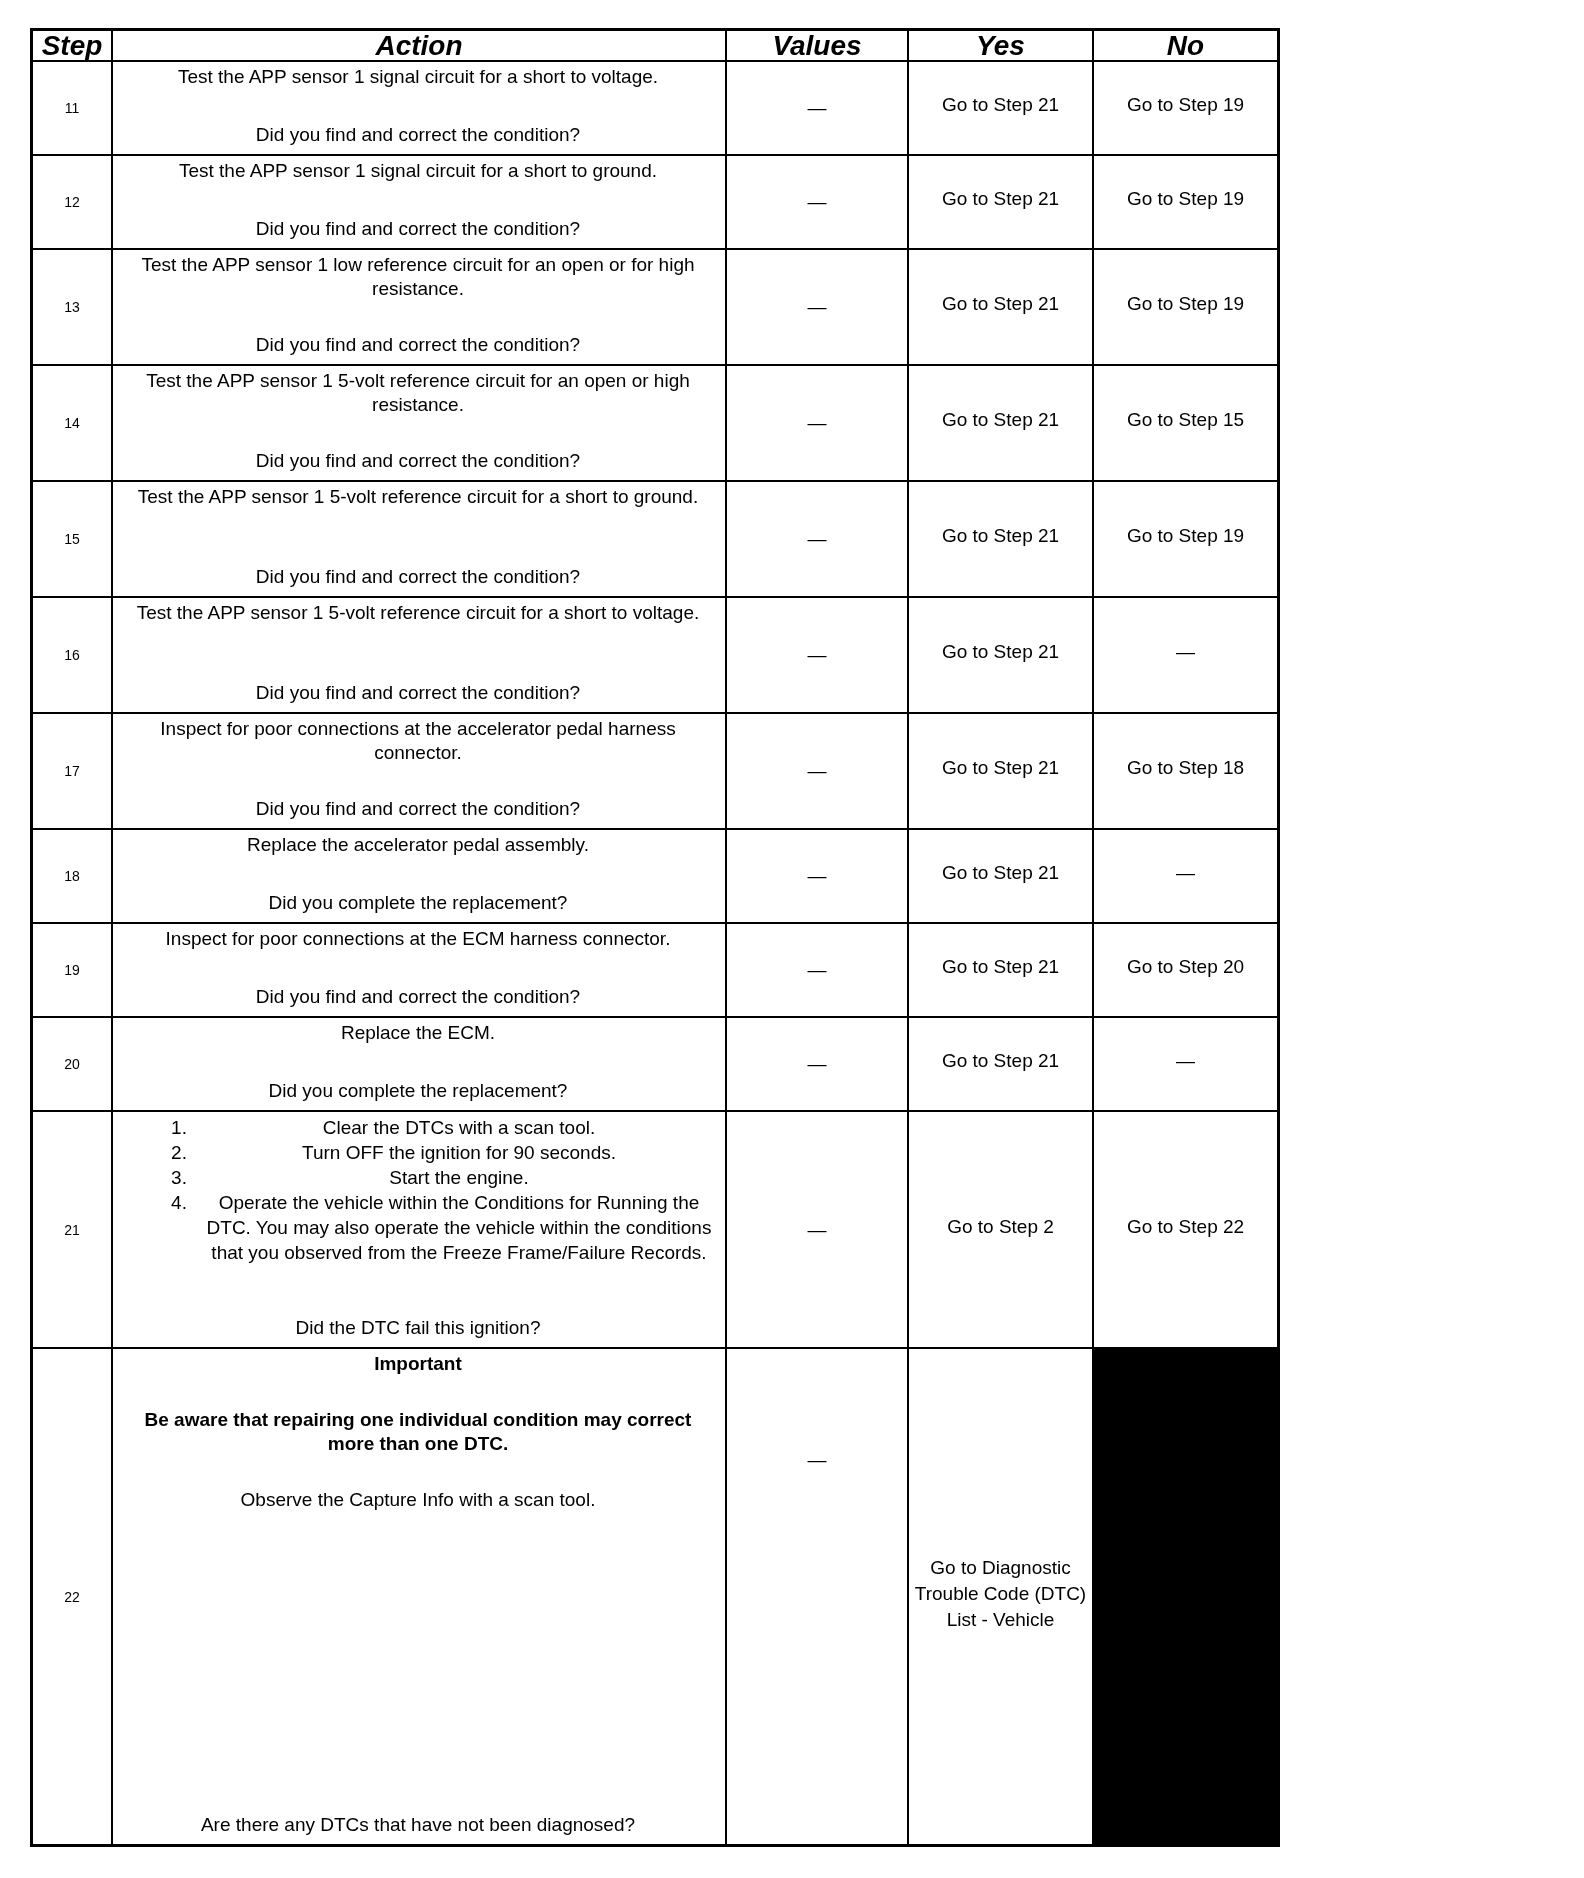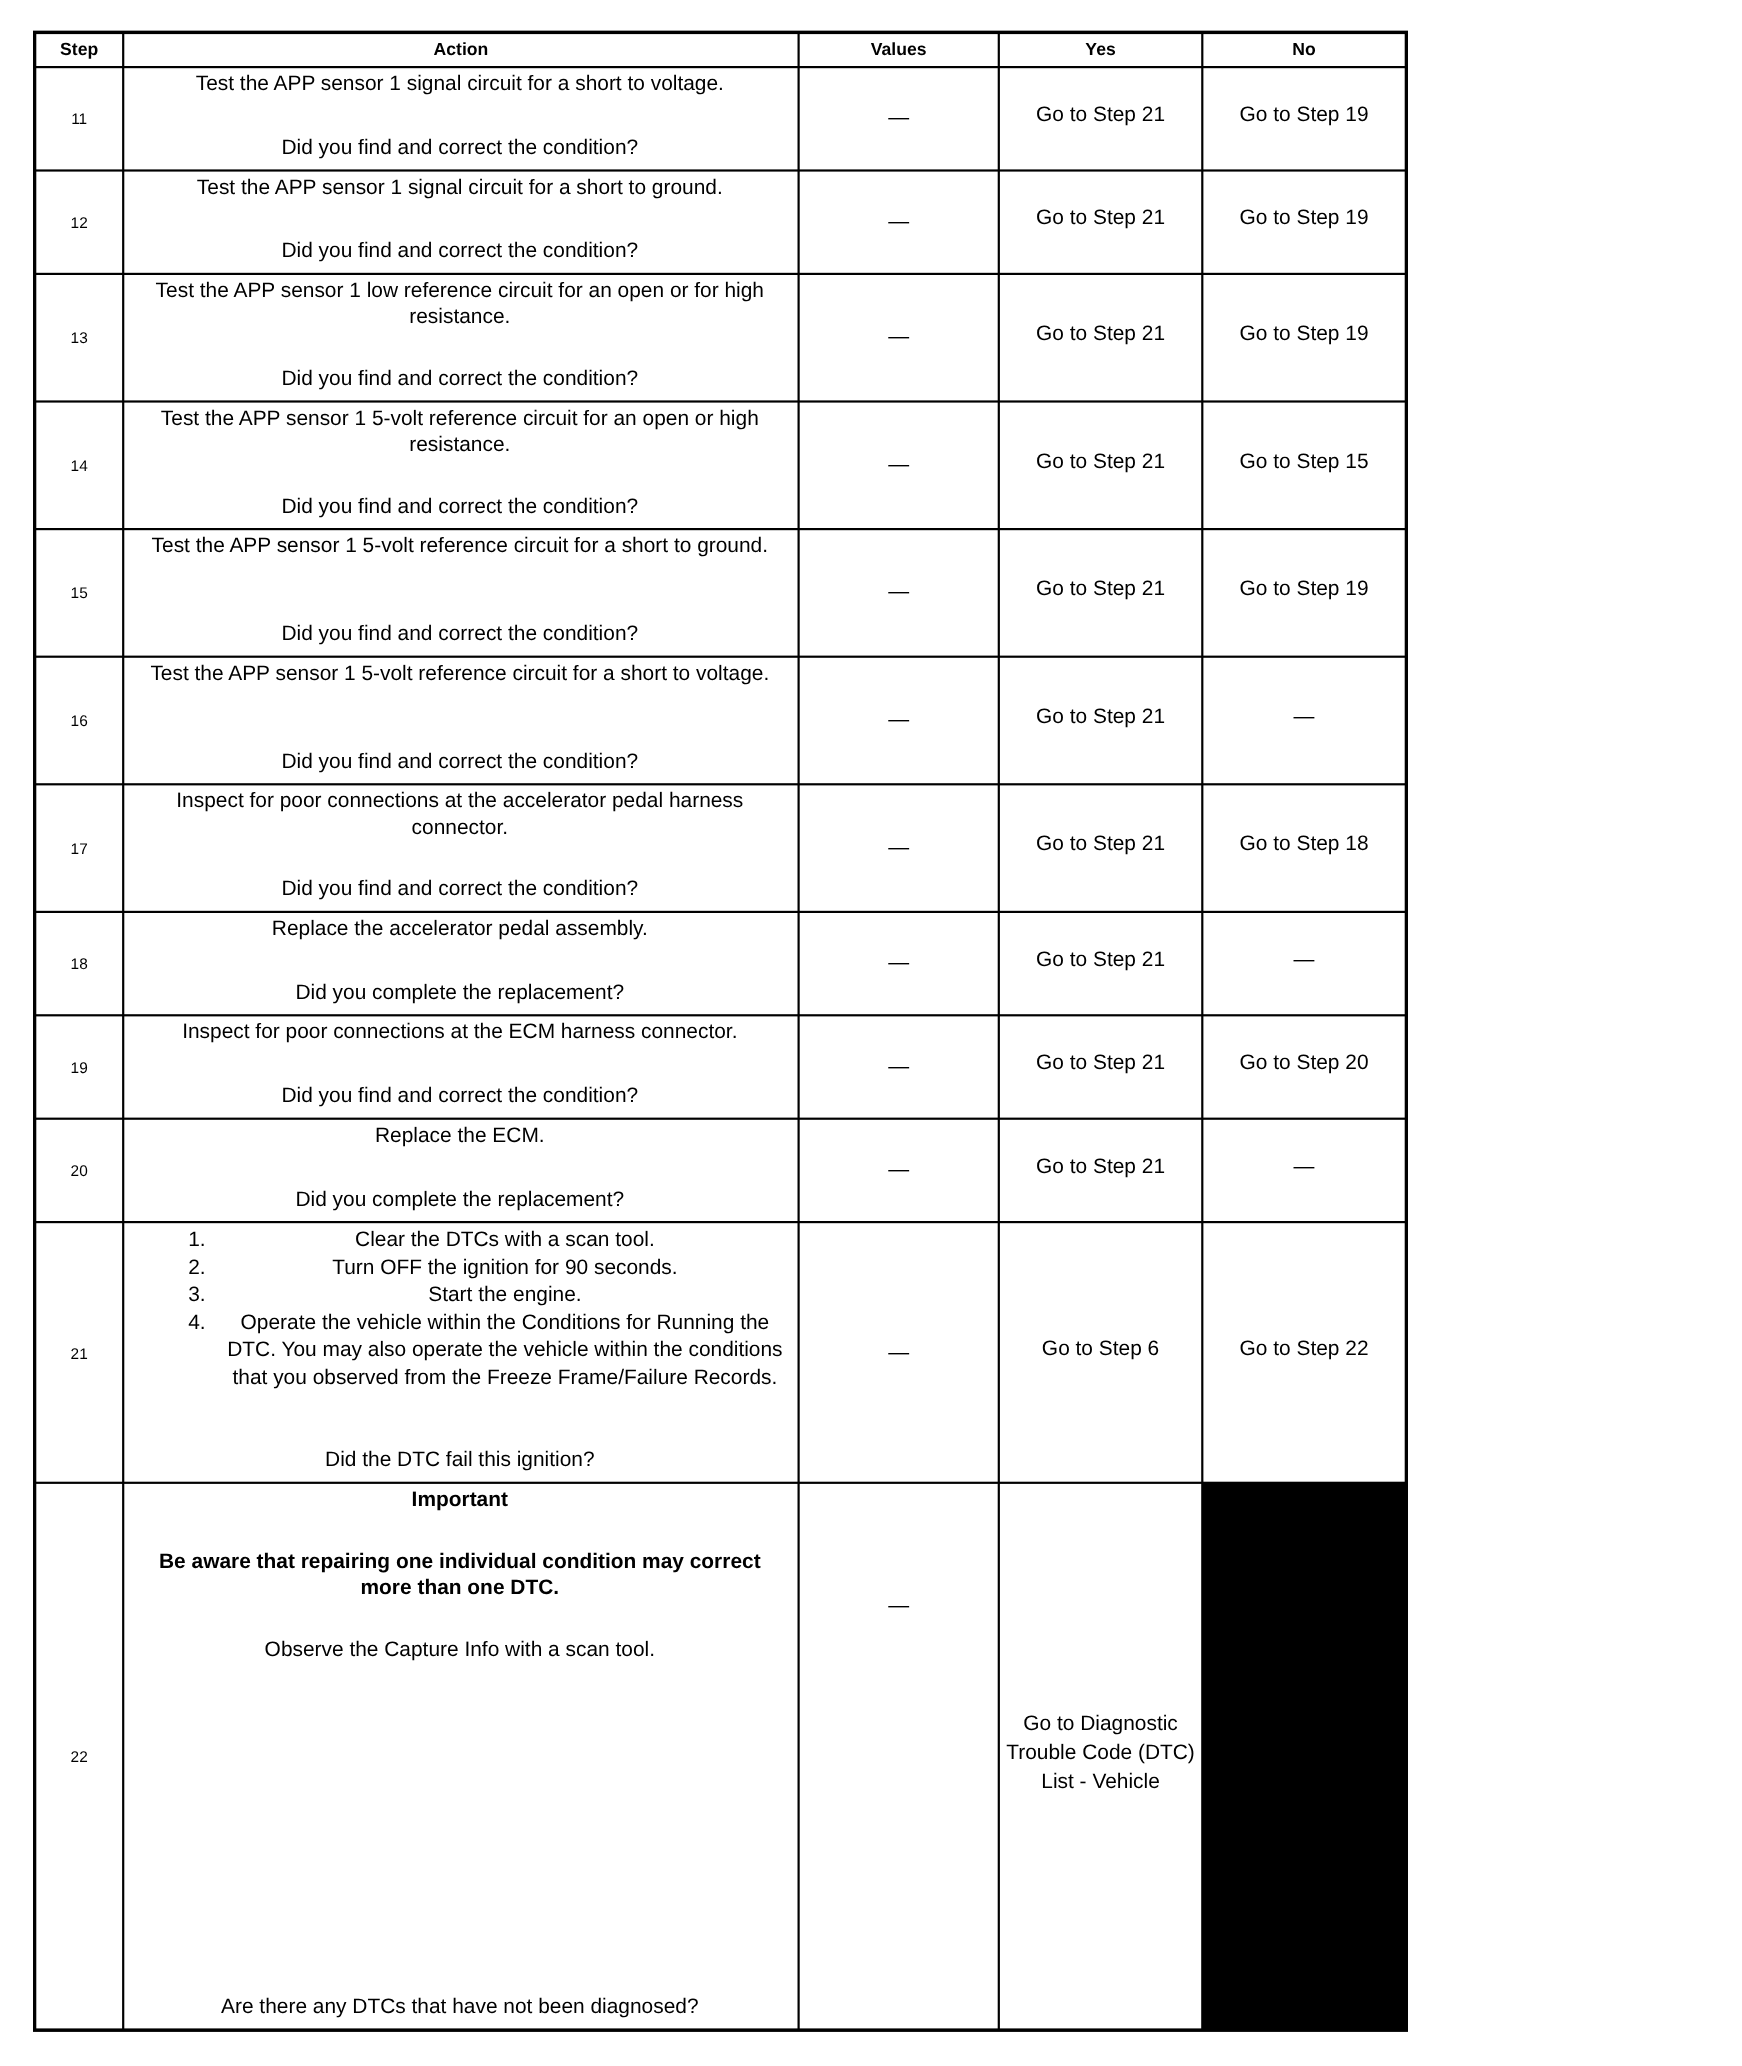--- a/index.html
+++ b/index.html
@@ -18,21 +18,21 @@
     grid-template-rows: 29px 92px 92px 114px 114px 114px 114px 114px 92px 92px 92px 235px 495px;
     gap: 2px;
     background: #000000;
     border: 3px solid #000000;
     width: max-content;
   }
   .cell { background: #ffffff; overflow: hidden; }
 
   .hcell {
     display: flex; align-items: center; justify-content: center;
-    font-weight: bold; font-size: 16px;
+    font-weight: bold; font-size: 28px; font-style: italic;
   }
 
   .step-cell {
     display: flex; align-items: center; justify-content: center;
     font-size: 14px;
   }
 
   .action-cell {
     display: flex; flex-direction: column;
     padding: 3px 8px 7px 6px;
@@ -252,21 +252,21 @@
             <span class="li-num">4.</span>
             <span class="li-text">Operate the vehicle within the Conditions for Running the DTC. You may also operate the vehicle within the conditions that you observed from the Freeze Frame/Failure Records.</span>
           </div>
         </div>
         <div class="question">Did the DTC fail this ignition?</div>
       </div>
       <div class="cell values-cell">
         <span>—</span>
       </div>
       <div class="cell end-cell">
-        <span>Go to Step 6</span>
+        <span>Go to Step 2</span>
       </div>
       <div class="cell end-cell">
         <span>Go to Step 22</span>
       </div>
       <div class="cell step-cell">
         <span>22</span>
       </div>
       <div class="cell action-cell">
         <div class="para bold">Important</div>
         <div class="para bold">Be aware that repairing one individual condition may correct more than one DTC.</div>

